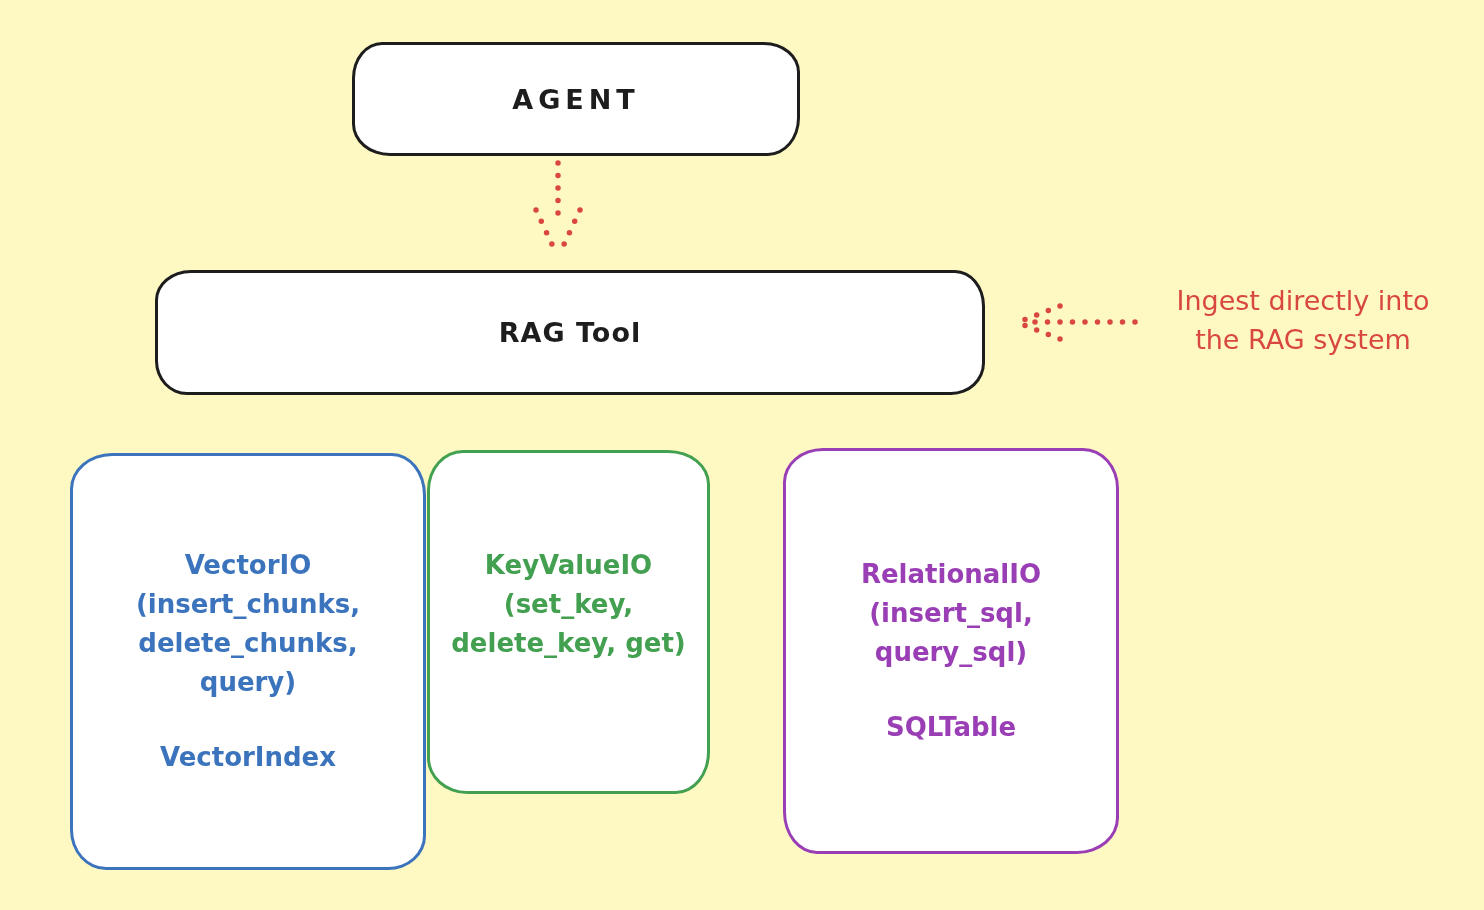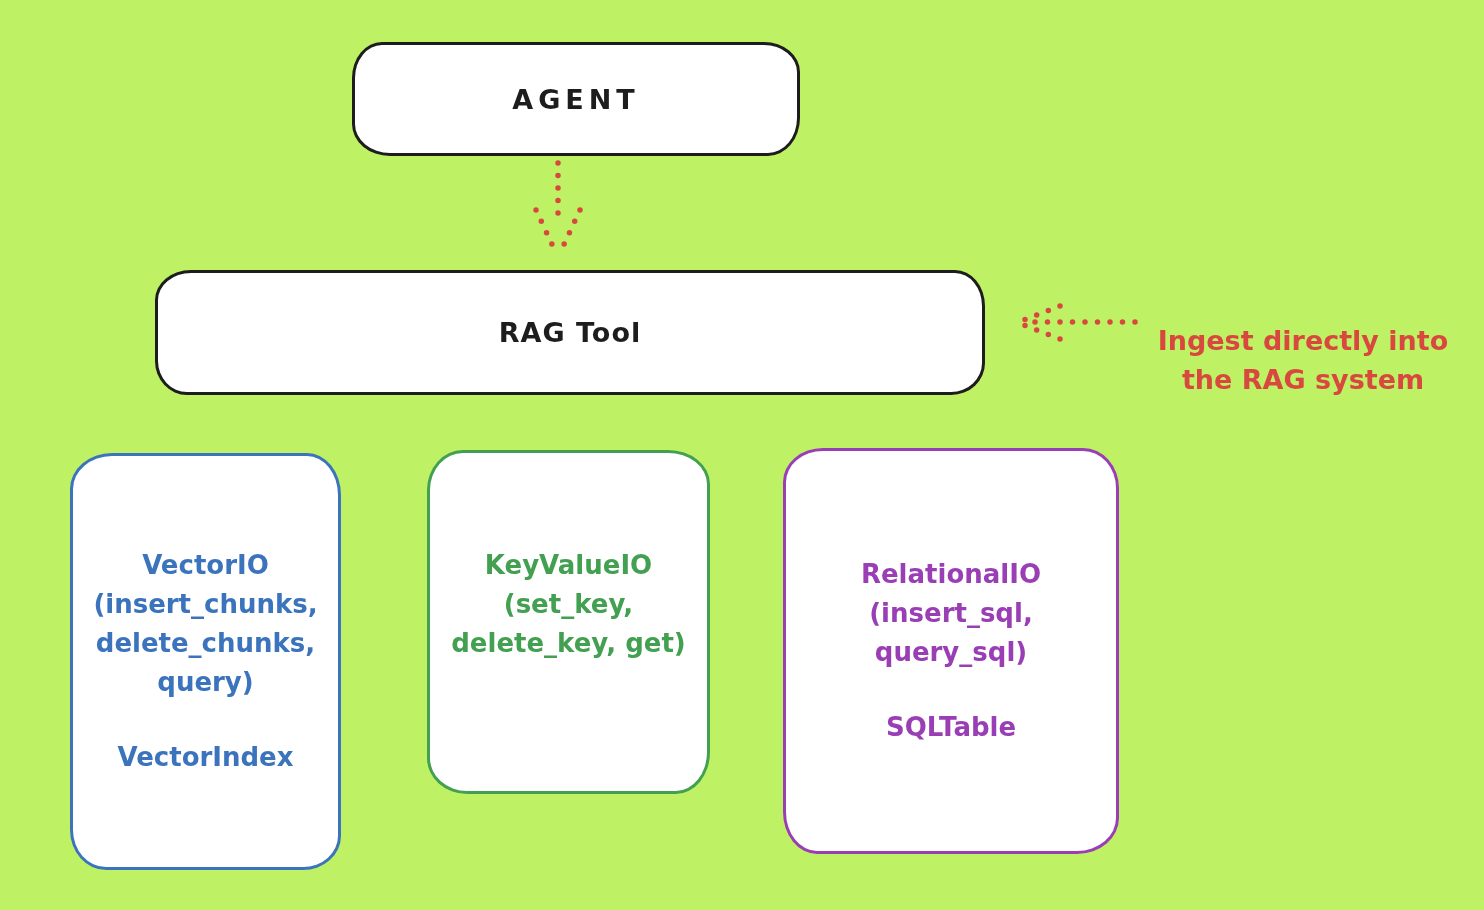--- a/index.html
+++ b/index.html
@@ -3,21 +3,21 @@
 <meta charset="utf-8">
 <style>
   * { margin: 0; padding: 0; box-sizing: border-box; }
   html, body { background: #ffffff; }
   body { font-family: "DejaVu Sans", sans-serif; }
 
   .canvas {
     position: relative;
     width: 1484px;
     height: 910px;
-    background: #bef264;
+    background: #fef9c3;
     overflow: hidden;
   }
 
   
   .sketch-box {
     position: absolute;
     background: #ffffff;
     border: 3px solid #1d1d1d;
     display: flex;
     align-items: center;
@@ -56,21 +56,21 @@
     text-align: center;
     font-size: 26px;
     font-weight: 600;
     line-height: 39px;
   }
   .storage-box .line { white-space: nowrap; }
   .storage-box .spacer { height: 36px; }
 
   .storage-blue {
     left: 70px; top: 453px;
-    width: 271px; height: 417px;
+    width: 356px; height: 417px;
     color: #3b74bd;
     border-radius: 42px 34px 38px 36px / 36px 42px 34px 40px;
   }
   .storage-green {
     left: 427px; top: 450px;
     width: 283px; height: 344px;
     color: #42a050;
     border-radius: 36px 42px 34px 40px / 40px 34px 42px 36px;
   }
   .storage-purple {
@@ -81,23 +81,22 @@
   }
 
   
   .ingest-note {
     position: absolute;
     left: 1128px; top: 281px;
     width: 350px;
     text-align: center;
     color: #d9483f;
     font-size: 27px;
-    font-weight: 700;
+    font-weight: 400;
     line-height: 39px;
-    margin-top: 40px;
   }
 
   .arrow-svg { position: absolute; }
 </style>
 </head>
 <body>
 
 <div class="canvas">
 
   <div class="sketch-box agent-box">

